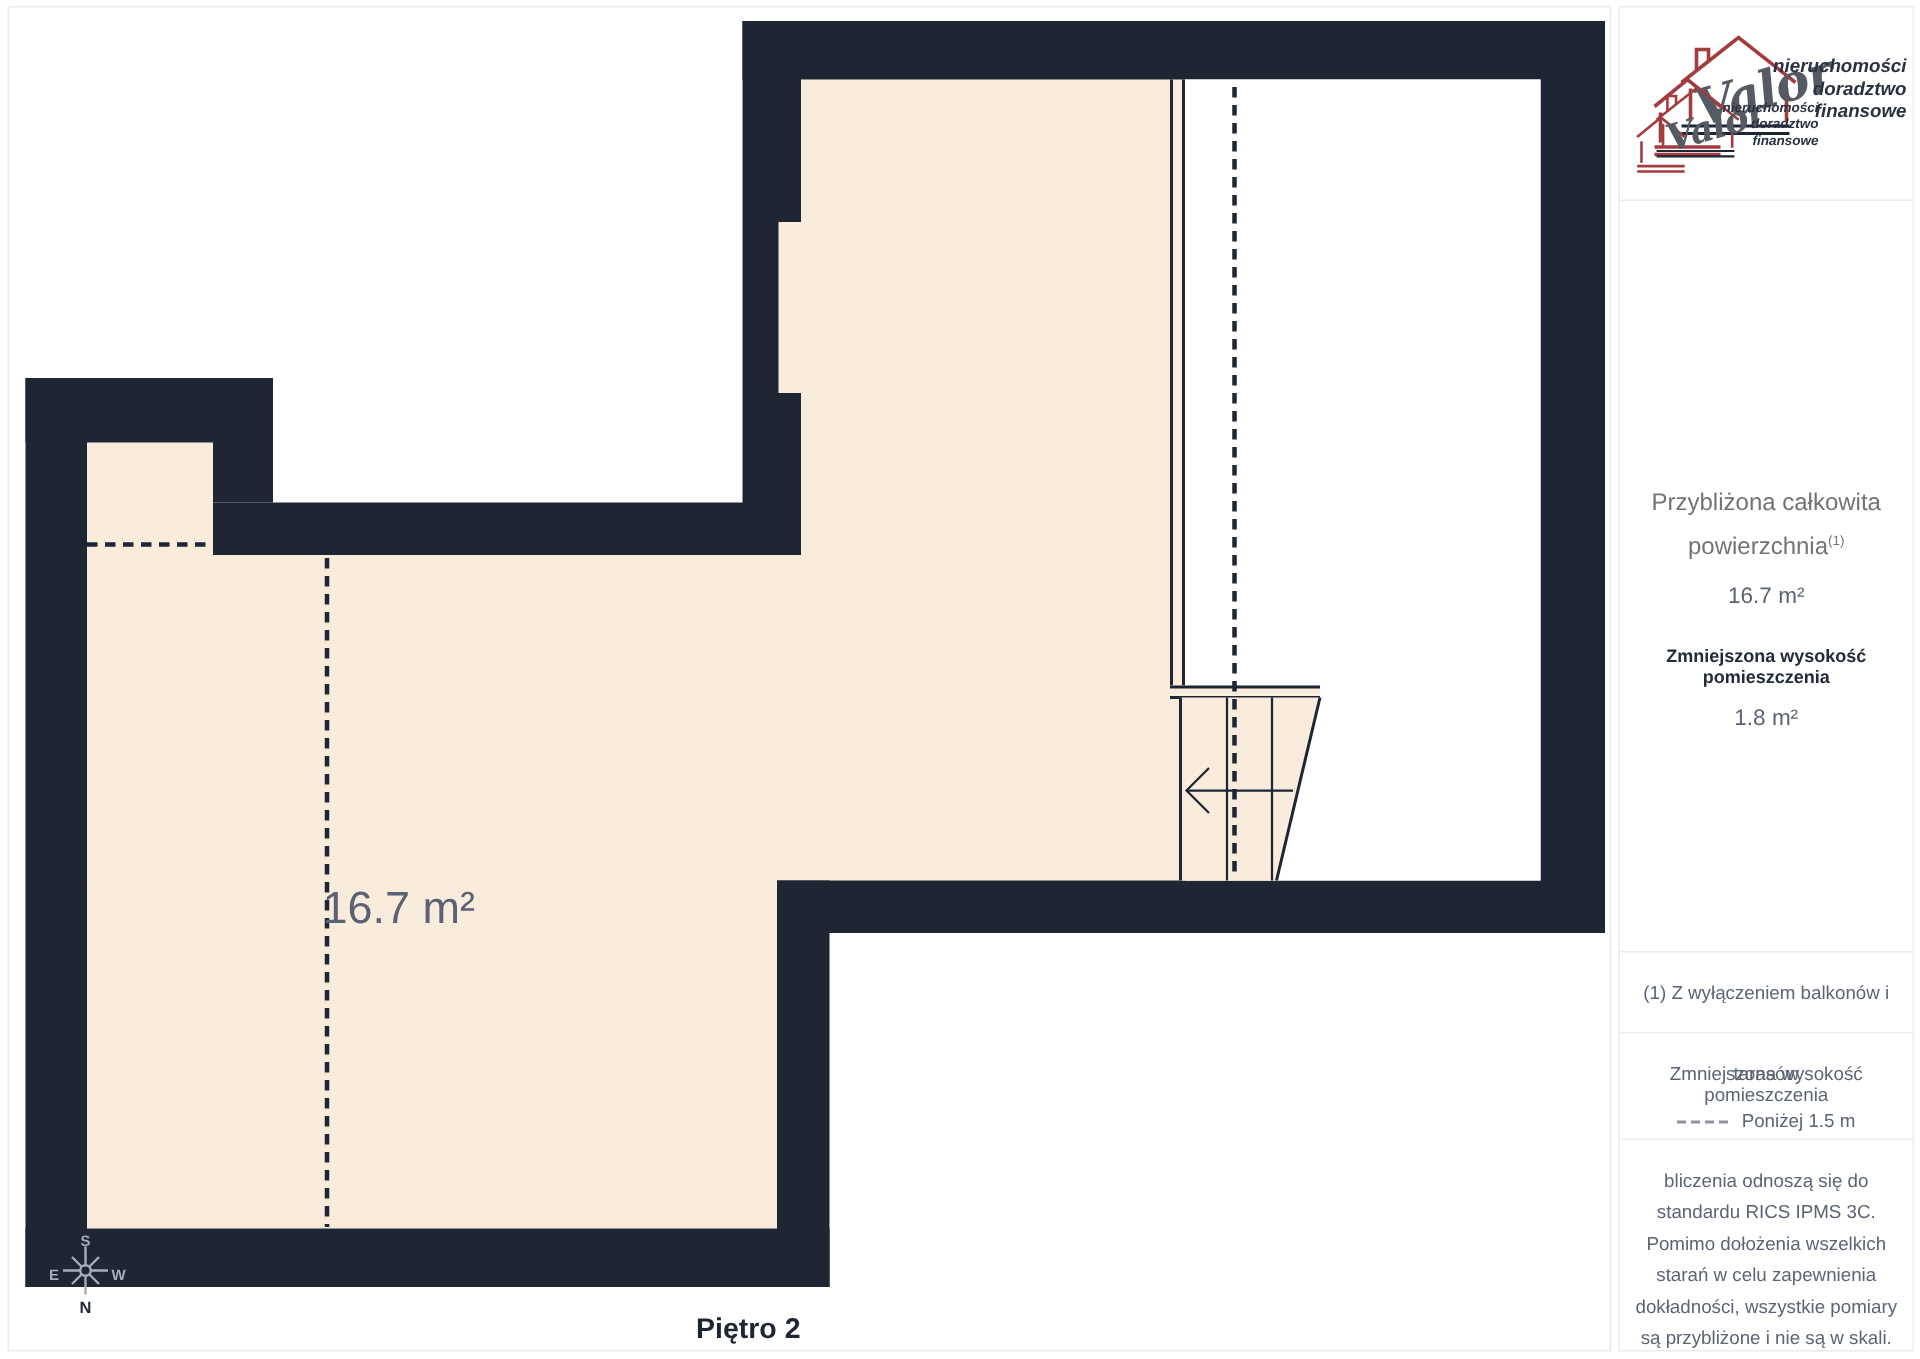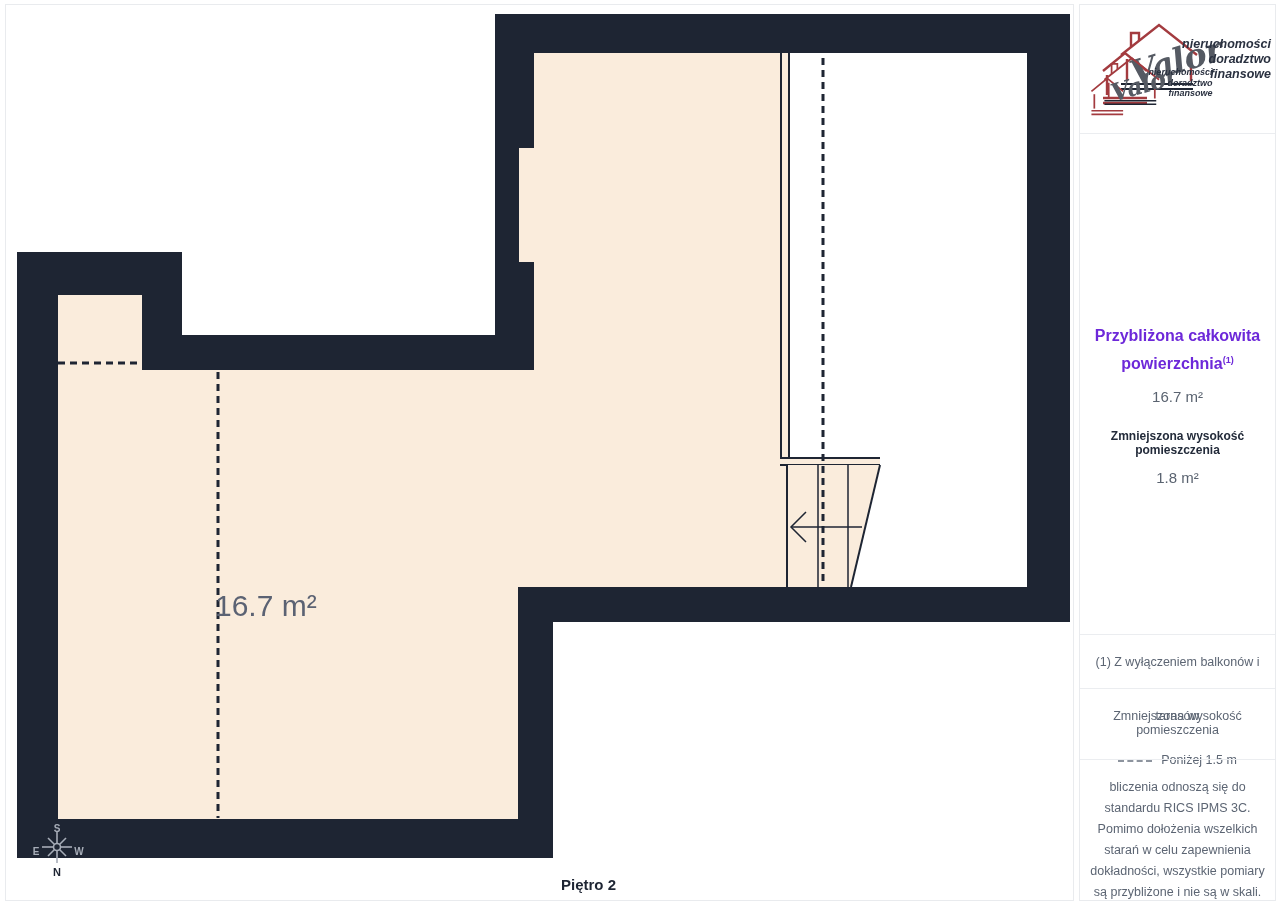--- a/index.html
+++ b/index.html
@@ -9,48 +9,48 @@
   .plan-card { position:absolute; left:5px; top:4px; width:1069px; height:897px; border:1px solid #e9ebee; background:#ffffff; }
   .side-card { position:absolute; left:1079px; top:4px; width:197px; height:897px; border:1px solid #e9ebee; background:#ffffff; }
 
   .plan-svg { position:absolute; left:0; top:0; width:1280px; height:906px; }
 
   .abs { position:absolute; }
 
   
   .room-name { left:202px; top:544px; font-size:37px; font-weight:bold; color:#1e2533; letter-spacing:0.5px; }
   .room-area { left:215px; top:589px; font-size:30px; color:#5b6273; }
-  .floor-label { left:464px; top:876px; width:152px; text-align:right; font-size:15px; font-weight:bold; color:#1e2533; }
+  .floor-label { left:464px; top:876px; width:152px; text-align:left; font-size:19px; font-weight:bold; color:#1e2533; }
 
   
   .compass-letter { transform:translate(-50%,-50%); font-size:10px; color:#a7adb8; font-weight:bold; }
   .compass-n { left:57px; top:872px; color:#1e2533; font-size:11px; }
   .compass-s { left:57px; top:828px; }
   .compass-e { left:36px; top:851px; }
   .compass-w { left:79px; top:851px; }
 
   
   .logo-block { position:absolute; left:0; top:0; width:195px; height:129px; border-bottom:1px solid #ebedf0; overflow:hidden; }
   .logo-group { position:absolute; }
   .logo-g1 { right:4px; top:10px; width:170px; height:110px; }
   .logo-g2 { left:10px; top:46px; width:170px; height:110px; transform:scale(0.72); transform-origin:top left; }
   .valor-script { position:absolute; font-family:"DejaVu Serif", serif; font-style:italic; font-weight:bold; color:#555a63; transform:rotate(-16deg); letter-spacing:-1px; }
   .valor-1 { left:28px; top:26px; font-size:34px; }
   .tagline { position:absolute; right:0; top:22px; text-align:right; font-size:12.5px; font-style:italic; font-weight:bold; color:#2a3140; line-height:15px; }
 
   .measures { position:absolute; left:0; top:318px; width:195px; text-align:center; }
-  .measure-title { font-size:16px; font-weight:bold; color:#6d28d9; line-height:25px; padding:0 14px; }
+  .measure-title { font-size:16px; font-weight:normal; color:#737373; line-height:25px; padding:0 14px; }
   .measure-title sup { font-size:9px; }
   .measure-value { margin-top:12px; font-size:15px; color:#5a6370; }
   .measure-sub { margin-top:24px; font-size:12px; font-weight:bold; color:#232b3a; }
 
   .section { position:absolute; left:0; width:195px; text-align:center; color:#5c6573; font-size:12.5px; }
   .sec-footnote { top:629px; height:54px; border-top:1px solid #ebedf0; line-height:54px; }
   .sec-legend { top:683px; height:71px; border-top:1px solid #ebedf0; padding-top:20px; }
-  .legend-row { margin-top:16px; }
+  .legend-row { margin-top:3px; }
   .dash-sample { display:inline-block; width:34px; border-top:2px dashed #8d949e; vertical-align:middle; margin-right:9px; }
   .sec-disclaimer { top:754px; height:143px; border-top:1px solid #ebedf0; padding:17px 8px 0 8px; line-height:21px; }
 </style>
 </head>
 <body>
 
 <div class="canvas">
 
   <div class="plan-card"></div>
 

